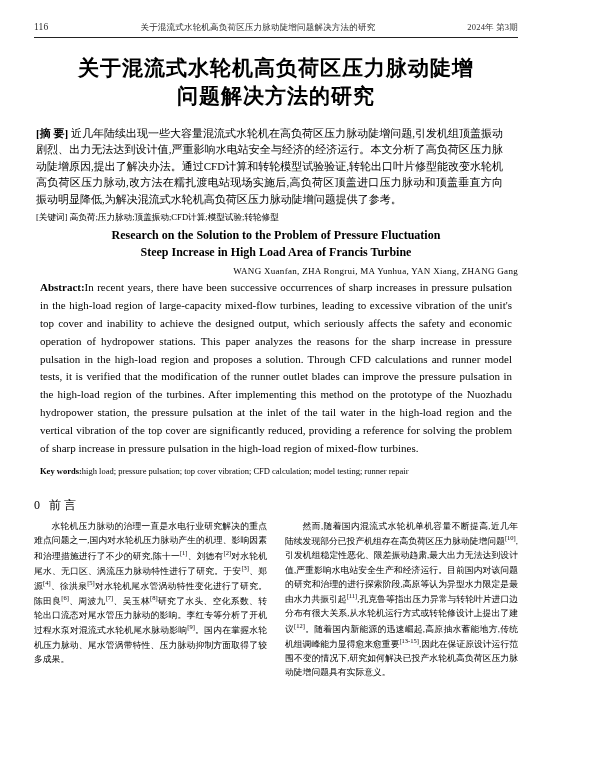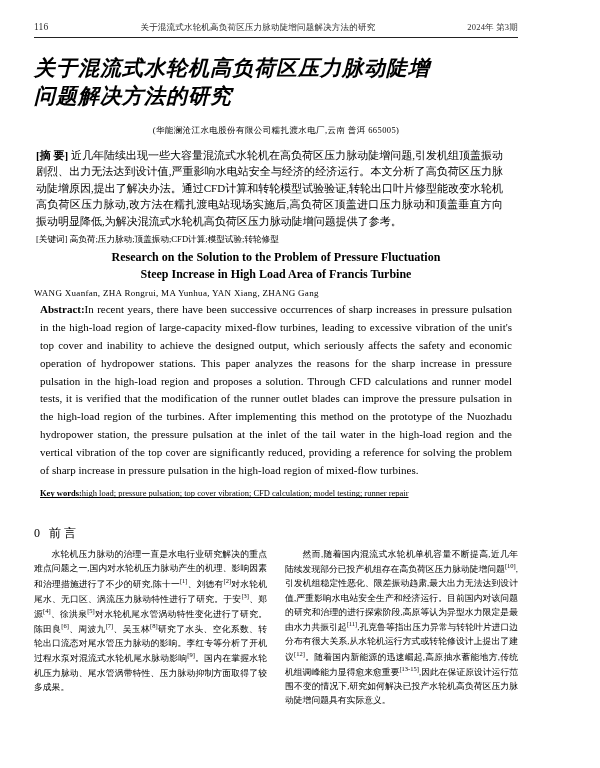--- a/index.html
+++ b/index.html
@@ -40,27 +40,26 @@
     overflow: hidden;
   }
   .runhead .issue { font-size: 8.5px; }
   .rule {
     border-top: 0.8px solid #222;
     margin-top: 3px;
     margin-bottom: 16px;
   }
   
   .cn-title {
-    text-align: left;
+    text-align: center;
     font-size: 21px;
     font-weight: bold;
     line-height: 1.35;
     letter-spacing: 1px;
     margin: 6px 0 14px 0;
-    font-style: italic;
   }
   .cn-title div { white-space: nowrap; }
   .authors {
     text-align: center;
     font-size: 10.5px;
     letter-spacing: 1.2px;
     margin-bottom: 4px;
   }
   .affil {
     text-align: center;
@@ -89,43 +88,42 @@
   .clsline span { margin-right: 12px; }
   
   .en-title {
     text-align: center;
     font-size: 12px;
     font-weight: bold;
     line-height: 1.45;
     margin-bottom: 5px;
   }
   .en-authors {
-    text-align: left;
+    text-align: right;
     font-size: 9px;
     letter-spacing: 0.3px;
     margin-bottom: 3px;
   }
   .en-affil {
     text-align: center;
     font-size: 8.4px;
     margin-bottom: 7px;
   }
   .en-abs {
     font-size: 11px;
     line-height: 1.62;
     text-align: justify;
     margin: 0 6px 8px 6px;
   }
   .en-abs b { font-weight: bold; }
   .en-kw {
     font-size: 8.5px;
     line-height: 1.6;
     text-align: justify;
-    margin: 0 6px 24px 6px;
-    text-decoration: underline;
+    margin: 0 6px 18px 6px;
   }
   
   .section-head {
     font-size: 12px;
     font-weight: normal;
     letter-spacing: 3px;
     margin: 4px 0 5px 0;
   }
   .cols {
     display: flex;
@@ -150,21 +148,20 @@
     <div class="title-center">关于混流式水轮机高负荷区压力脉动陡增问题解决方法的研究</div>
     <div class="issue">2024年 第3期</div>
   </div>
   <div class="rule"></div>
 
   <div class="cn-title">
     <div>关于混流式水轮机高负荷区压力脉动陡增</div>
     <div>问题解决方法的研究</div>
   </div>
 
-  <div class="affil">(华能澜沧江水电股份有限公司糯扎渡水电厂,云南 普洱 665005)</div>
 
   <div class="abs-block">
     <span class="tag">[摘 要]</span>
     <span>近几年陆续出现一些大容量混流式水轮机在高负荷区压力脉动陡增问题,引发机组顶盖振动剧烈、出力无法达到设计值,严重影响水电站安全与经济的经济运行。本文分析了高负荷区压力脉动陡增原因,提出了解决办法。通过CFD计算和转轮模型试验验证,转轮出口叶片修型能改变水轮机高负荷区压力脉动,改方法在糯扎渡电站现场实施后,高负荷区顶盖进口压力脉动和顶盖垂直方向振动明显降低,为解决混流式水轮机高负荷区压力脉动陡增问题提供了参考。</span>
   </div>
 
   <div class="kw-line">
     <span class="tag">[关键词]</span>
     <span>高负荷;压力脉动;顶盖振动;CFD计算;模型试验;转轮修型</span>
   </div>

